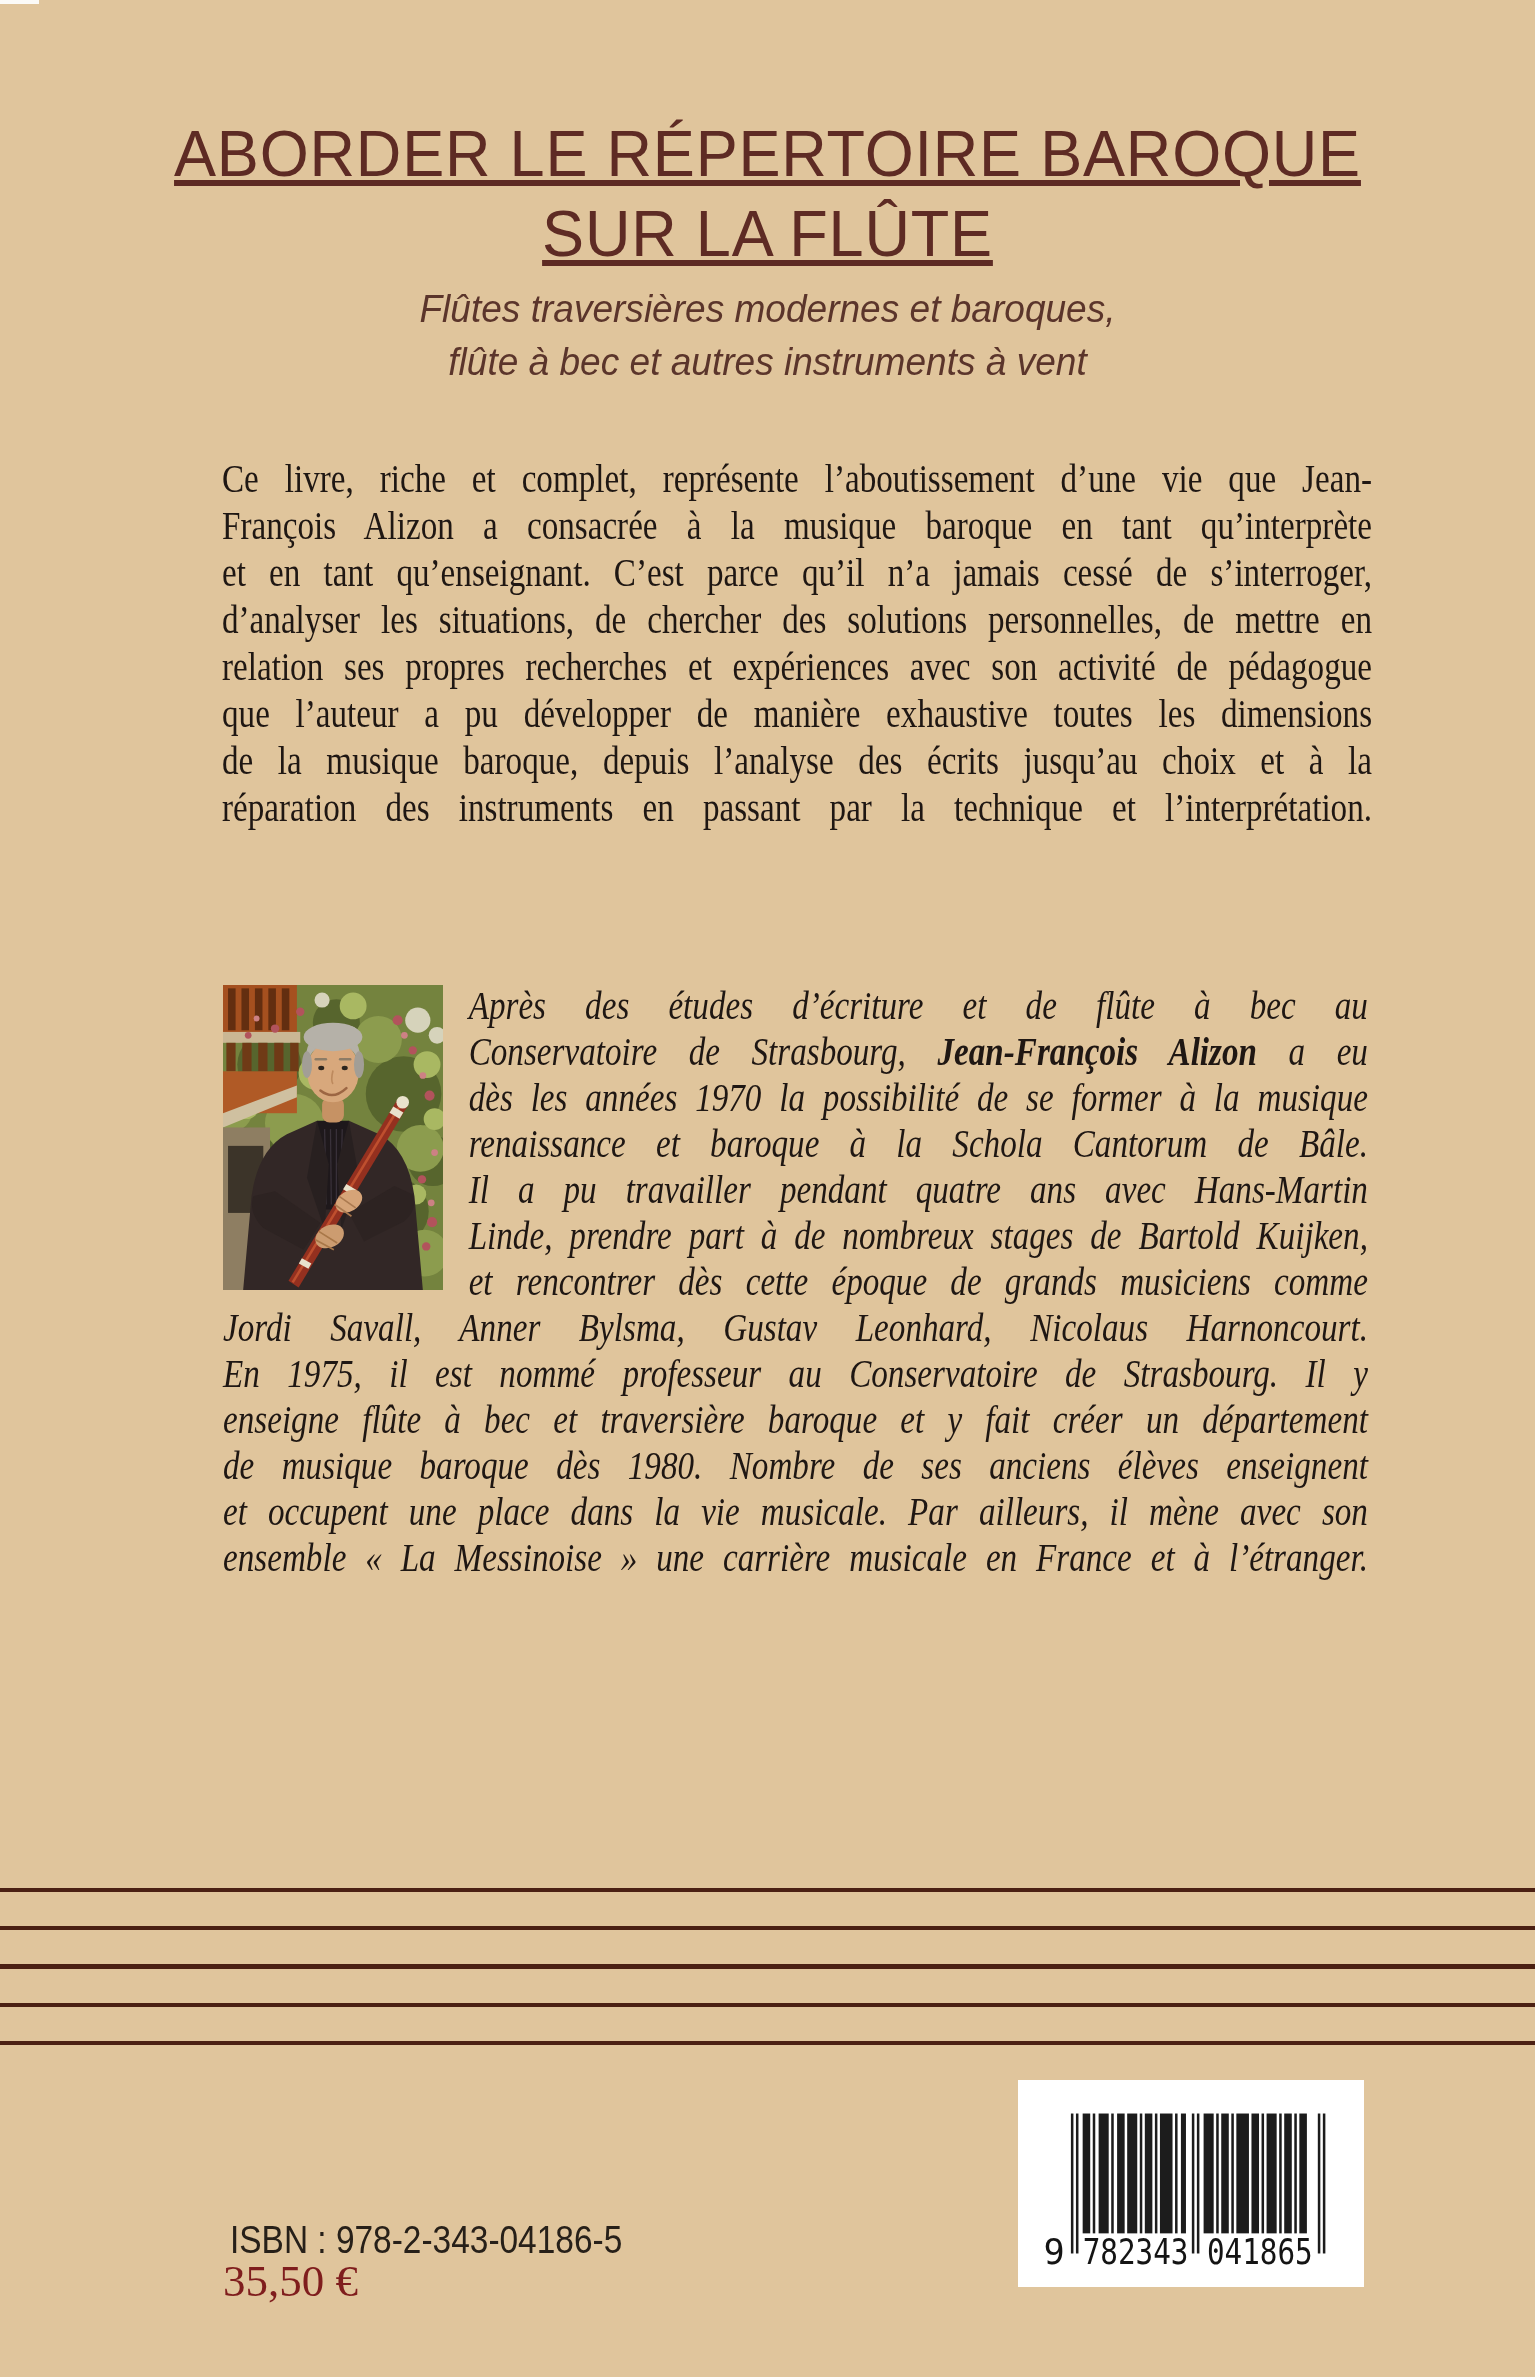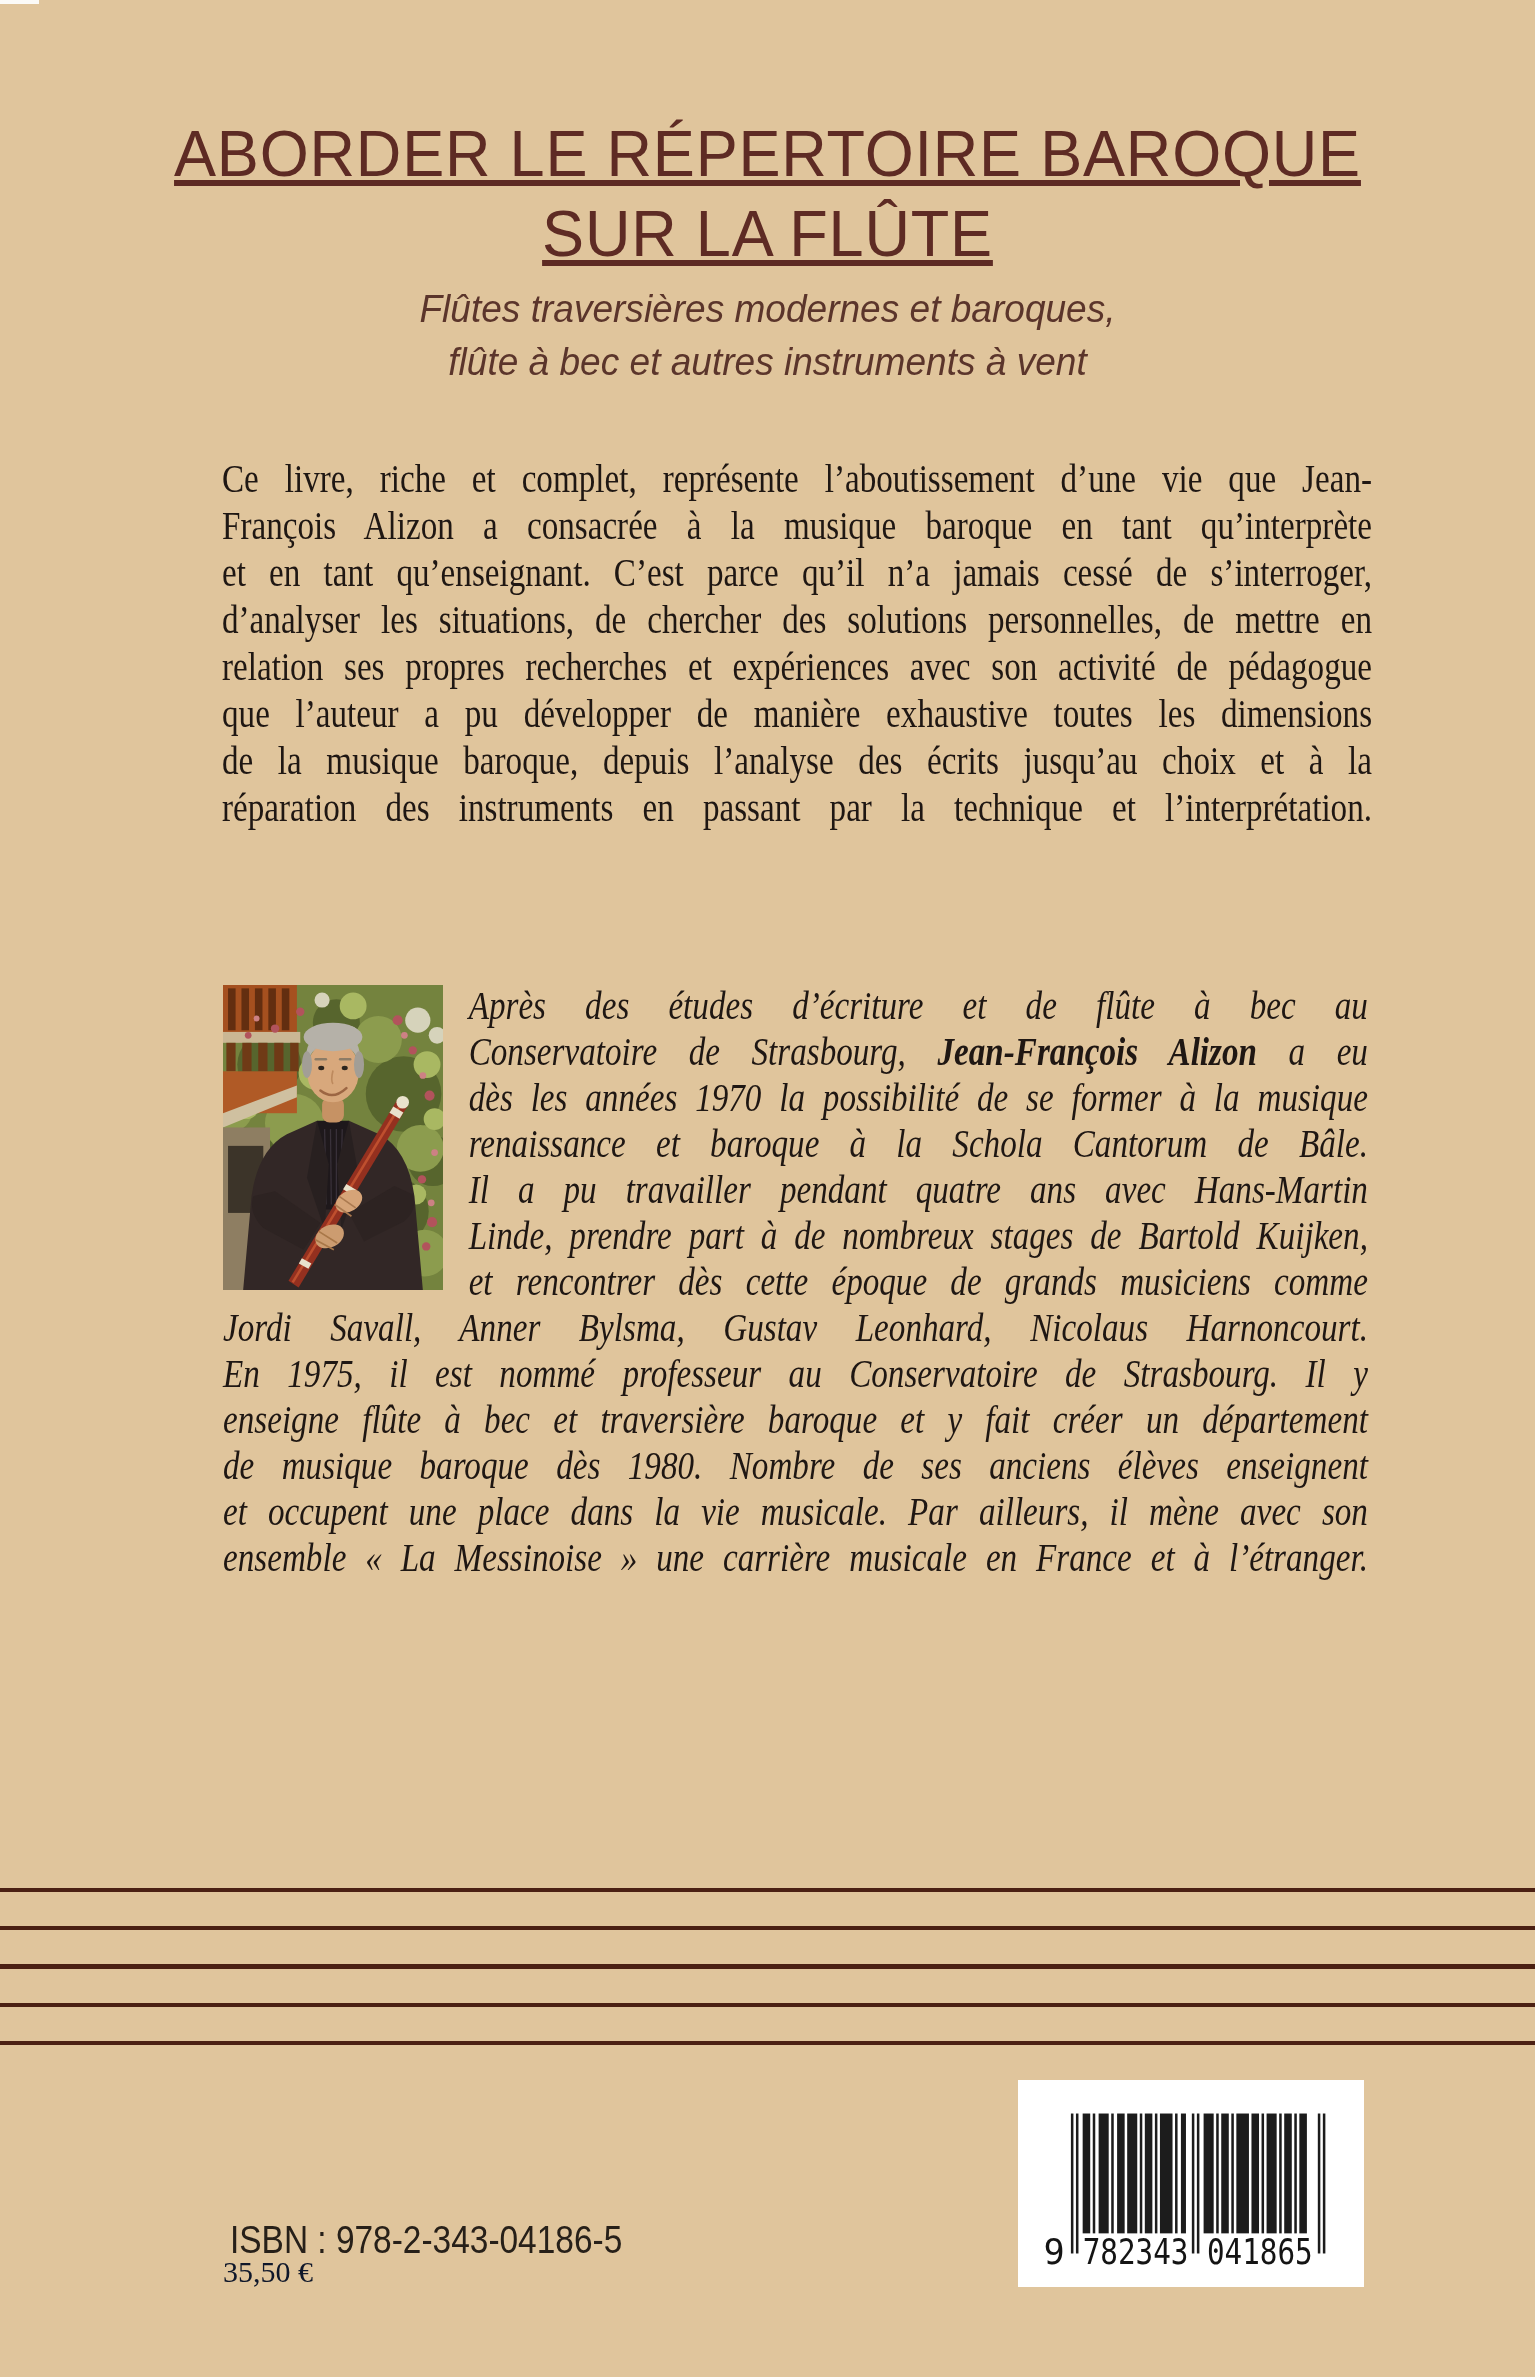--- a/index.html
+++ b/index.html
@@ -73,21 +73,21 @@
   
   .isbn {
     position: absolute; left: 230px; top: 2219px;
     font-family: "Liberation Sans", sans-serif;
     font-size: 38px; color: #272019; white-space: nowrap;
     transform: scaleX(.88); transform-origin: left top;
   }
   .price {
     position: absolute; left: 223px; top: 2255px;
     font-family: "Liberation Serif", serif;
-    font-size: 30px; color: #0f172a; white-space: nowrap;
+    font-size: 45px; color: #7f1d1d; white-space: nowrap;
   }
   .barcode-box {
     position: absolute; left: 1018px; top: 2080px;
     width: 346px; height: 207px; background: #ffffff;
   }
   .barcode-box svg { display: block; width: 100%; height: 100%; }
   .barcode-digits {
     font-family: "DejaVu Sans Mono", monospace;
     font-size: 42px; fill: #141414;
   }

